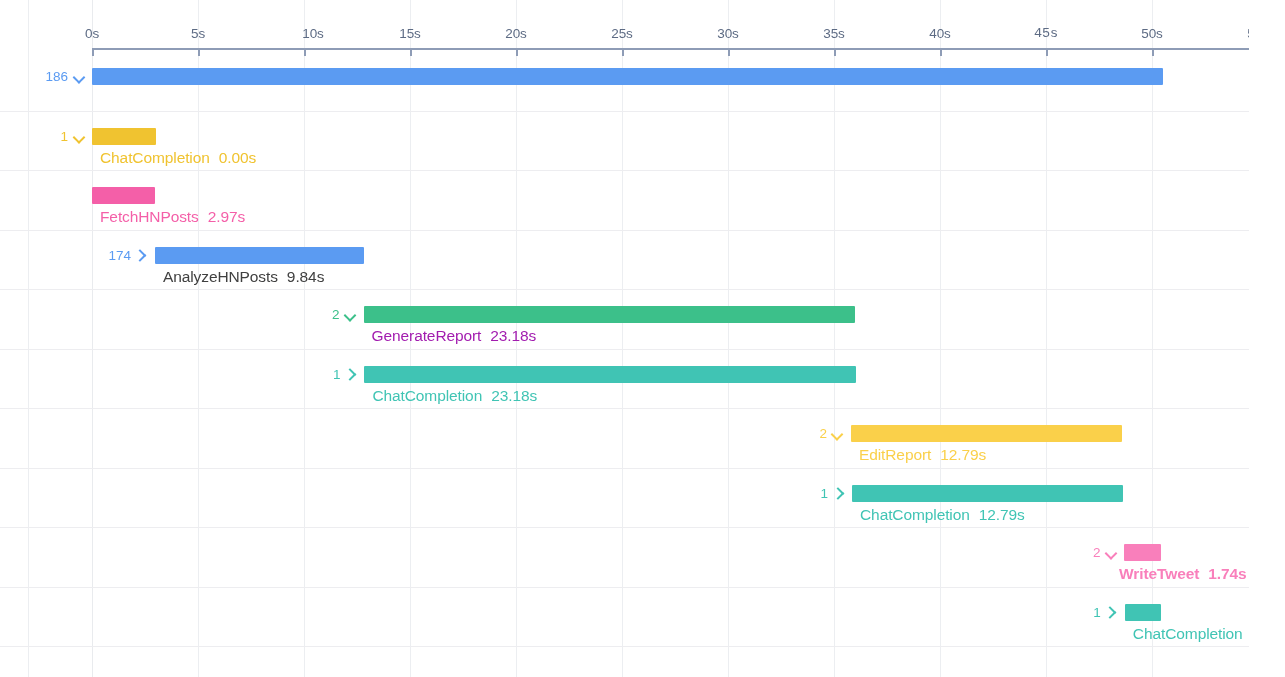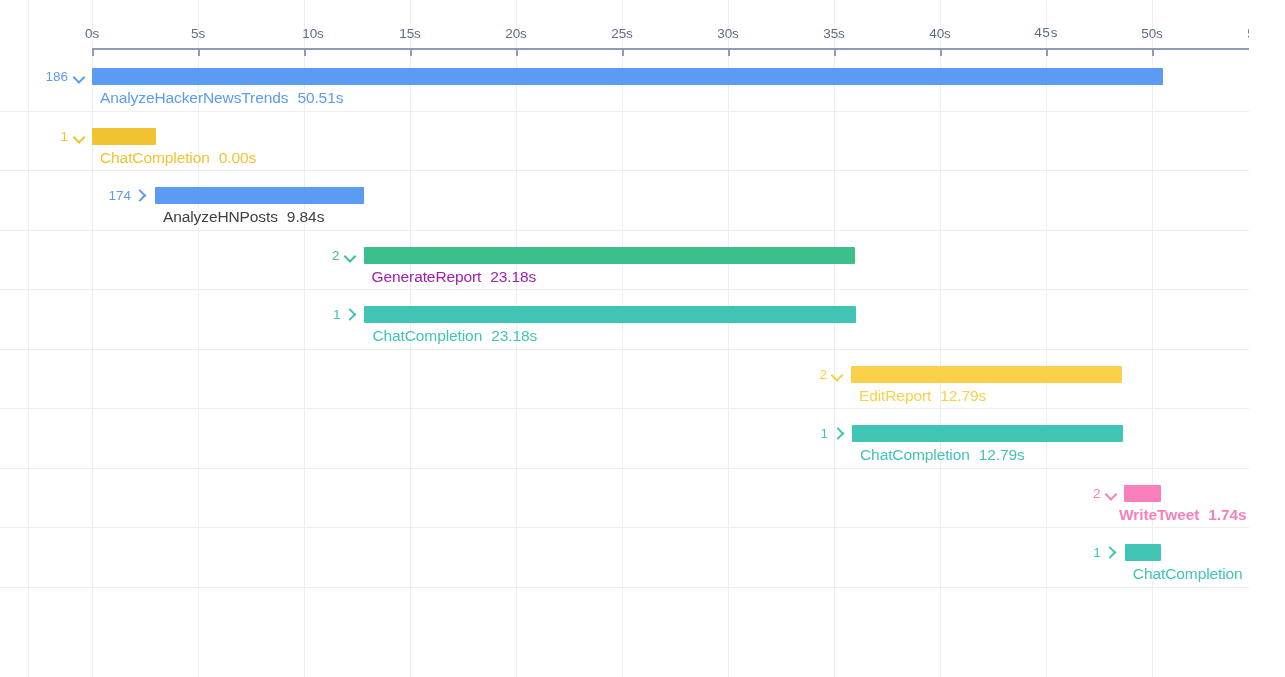--- a/index.html
+++ b/index.html
@@ -186,29 +186,32 @@
       <div class="tick-label" style="left: 1258px;">55s</div>
     </div>
 
   <div class="rows" id="rows">
       <div class="row">
         <div class="bar" style="left: 92px; width: 1070.81px; background: rgb(91, 155, 242);"></div>
         <div class="toggle down" style="left: 84px; color: rgb(91, 155, 242);">
           <span>186</span>
           <span class="chev"></span>
         </div>
-        <div class="row-label" style="left: 100px; color: rgb(91, 155, 242);"><span>AnalyzeHackerNewsTrends</span><span class="dur">50.51s</span></div>
       </div>
       <div class="row">
         <div class="bar" style="left: 92px; width: 63.6px; background: rgb(240, 195, 48);"></div>
         <div class="toggle down" style="left: 84px; color: rgb(240, 195, 48);">
           <span>1</span>
           <span class="chev"></span>
         </div>
         <div class="row-label" style="left: 100px; color: rgb(240, 195, 48);"><span>ChatCompletion</span><span class="dur">0.00s</span></div>
+      </div>
+      <div class="row">
+        <div class="bar" style="left: 92px; width: 62.964px; background: rgb(244, 95, 168);"></div>
+        <div class="row-label" style="left: 100px; color: rgb(244, 95, 168);"><span>FetchHNPosts</span><span class="dur">2.97s</span></div>
       </div>
       <div class="row">
         <div class="bar" style="left: 154.964px; width: 208.608px; background: rgb(91, 155, 242);"></div>
         <div class="toggle right" style="left: 146.964px; color: rgb(91, 155, 242);">
           <span>174</span>
           <span class="chev"></span>
         </div>
         <div class="row-label" style="left: 162.964px; color: #404040;"><span>AnalyzeHNPosts</span><span class="dur">9.84s</span></div>
       </div>
       <div class="row">

